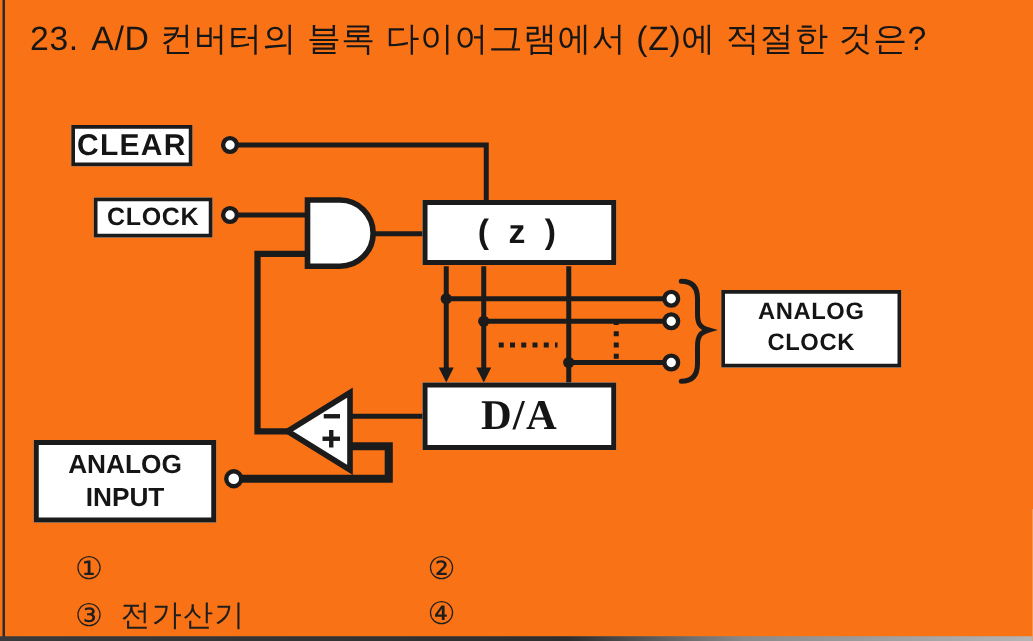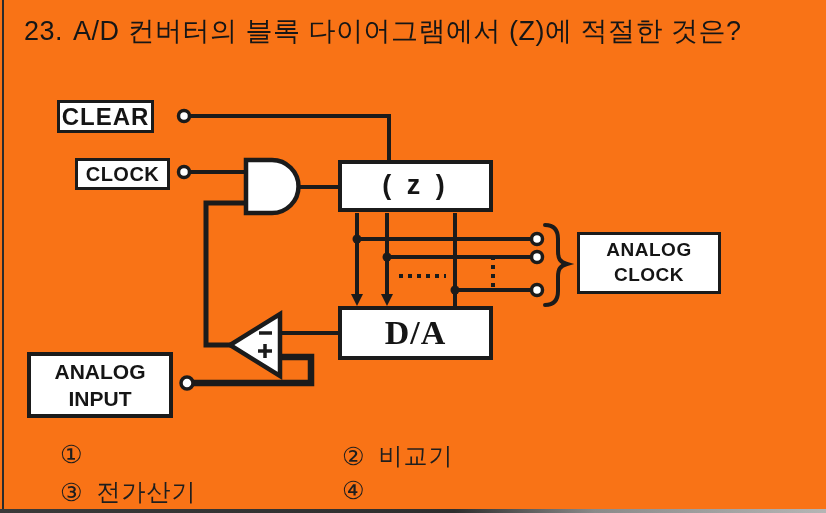--- a/index.html
+++ b/index.html
@@ -135,21 +135,20 @@
       <span>INPUT</span>
     </div>
   </div>
 
   <div class="options">
     <div class="option opt-1">
       <span class="marker">①</span>
     </div>
     <div class="option opt-2">
       <span class="marker">②</span>
-      <span class="label">비교기</span>
     </div>
     <div class="option opt-3">
       <span class="marker">③</span>
       <span class="label">전가산기</span>
     </div>
     <div class="option opt-4">
       <span class="marker">④</span>
     </div>
   </div>
 

